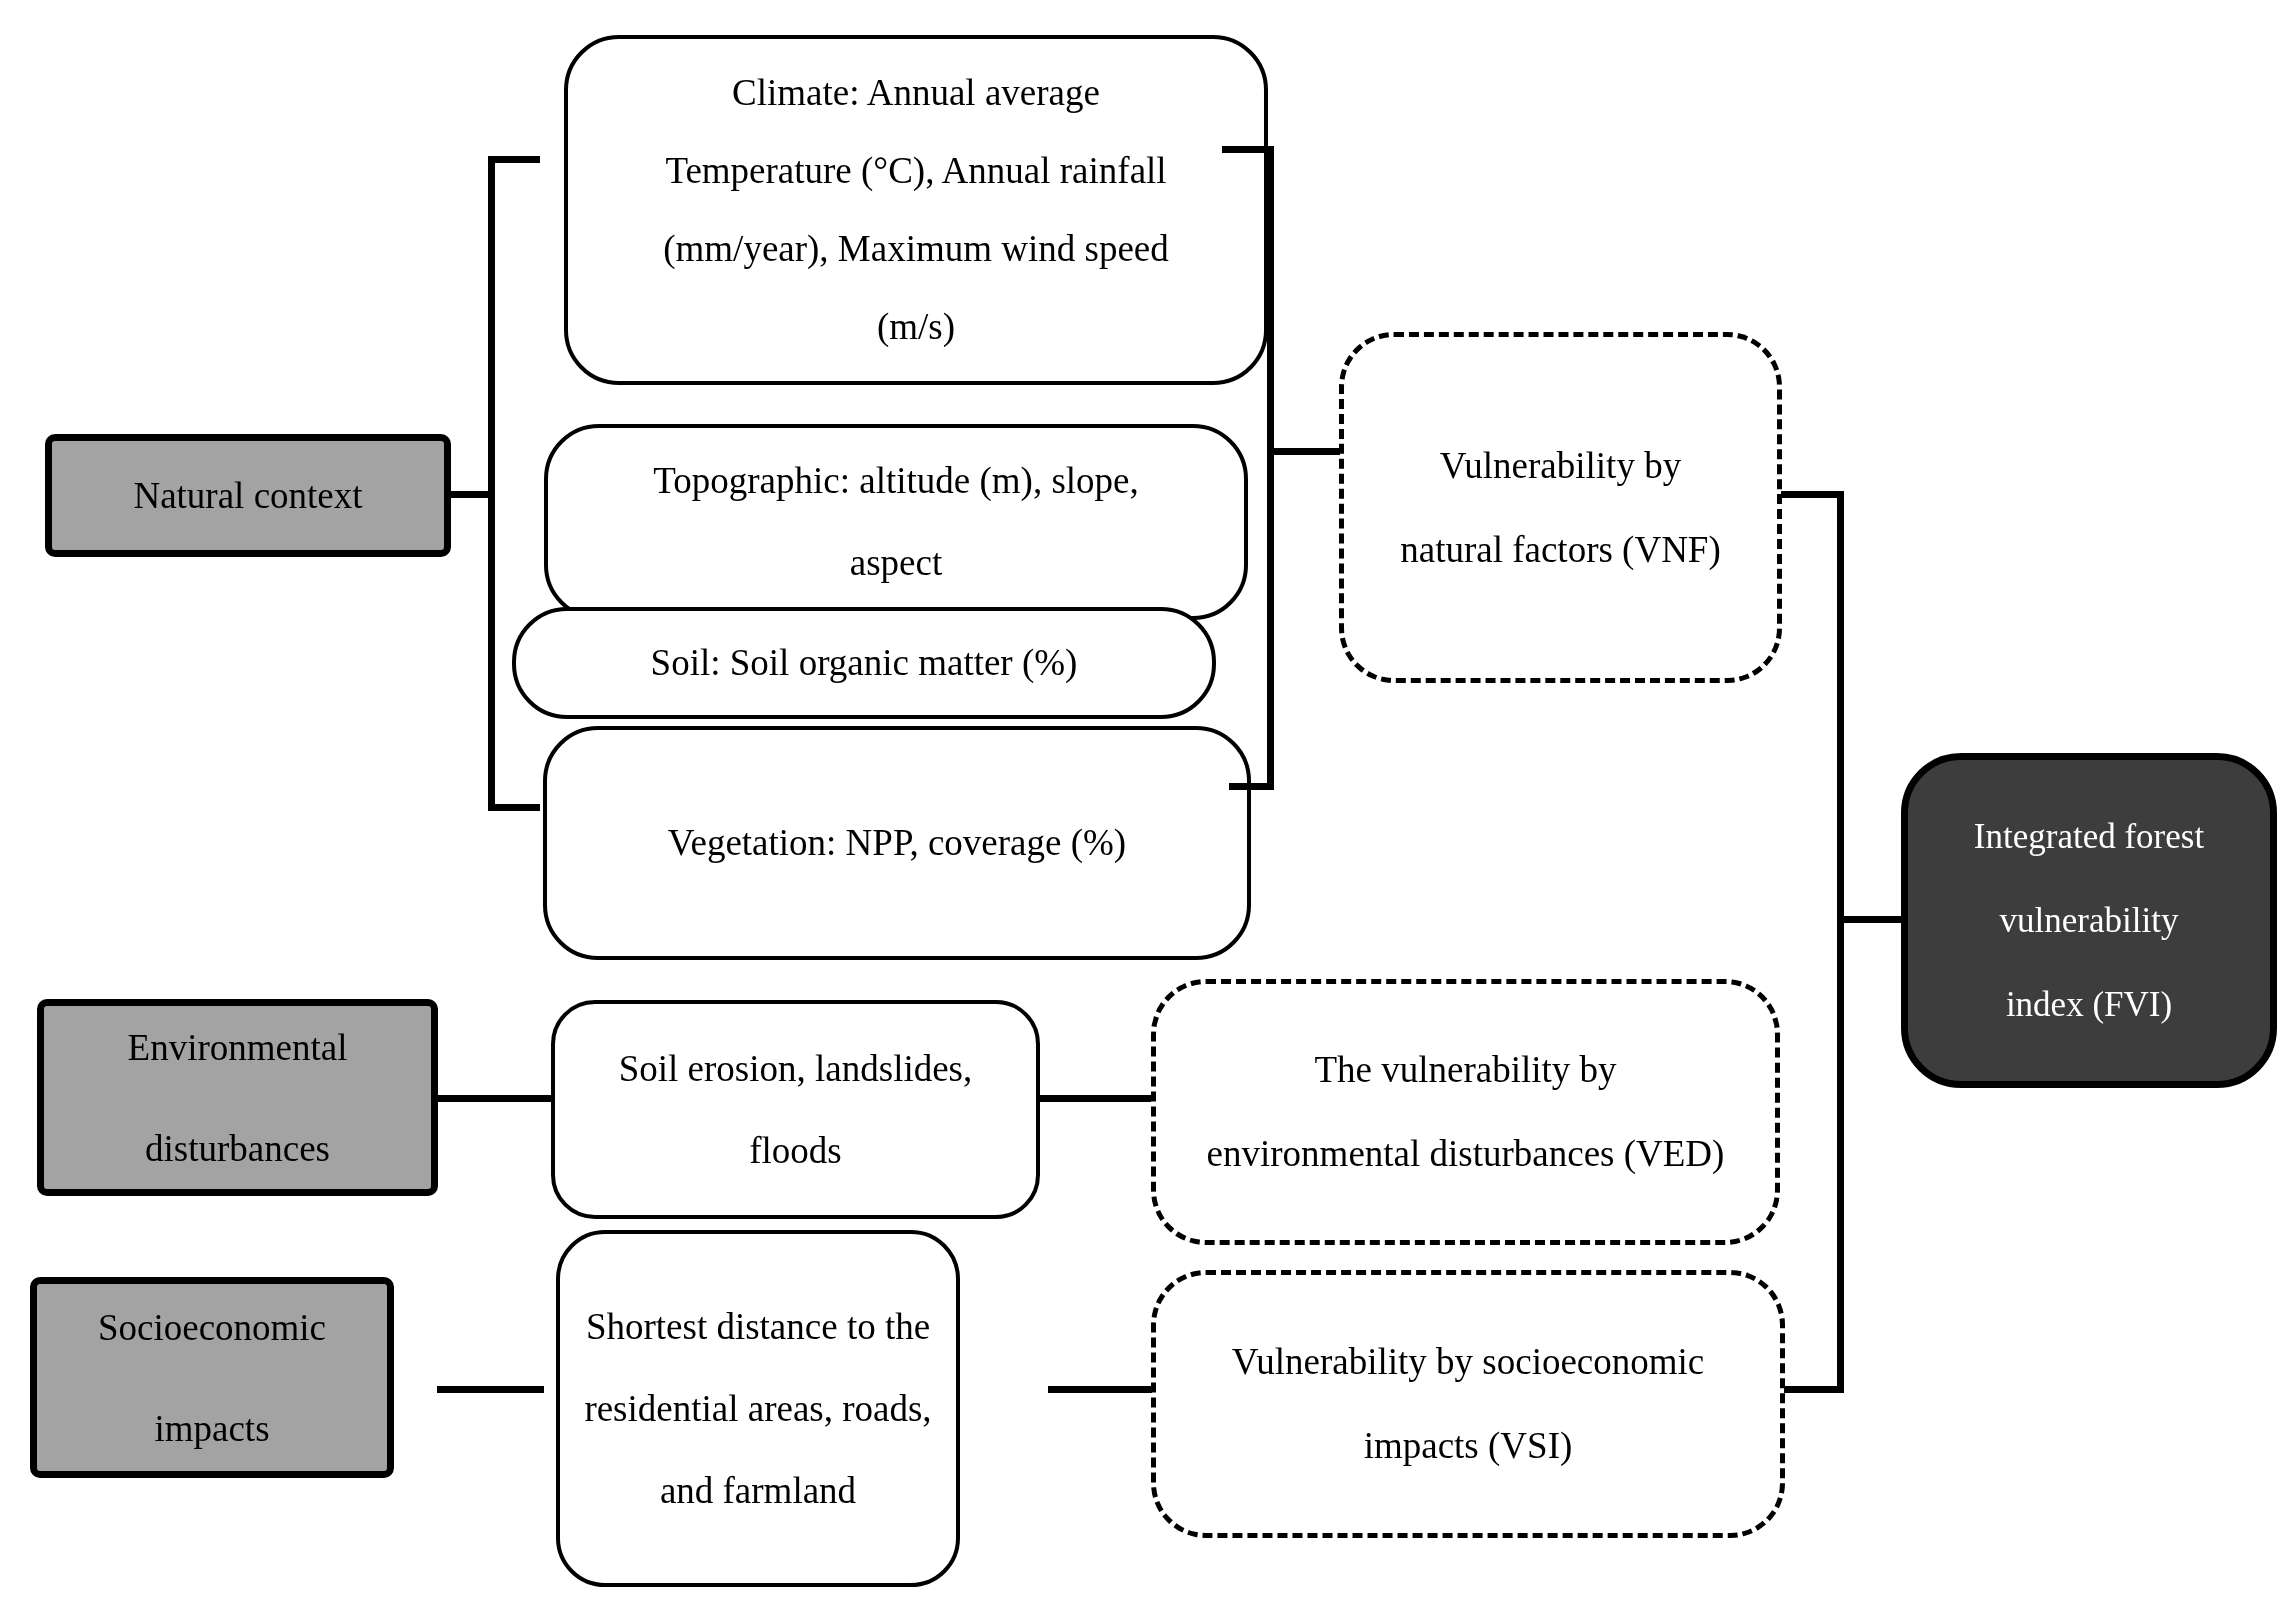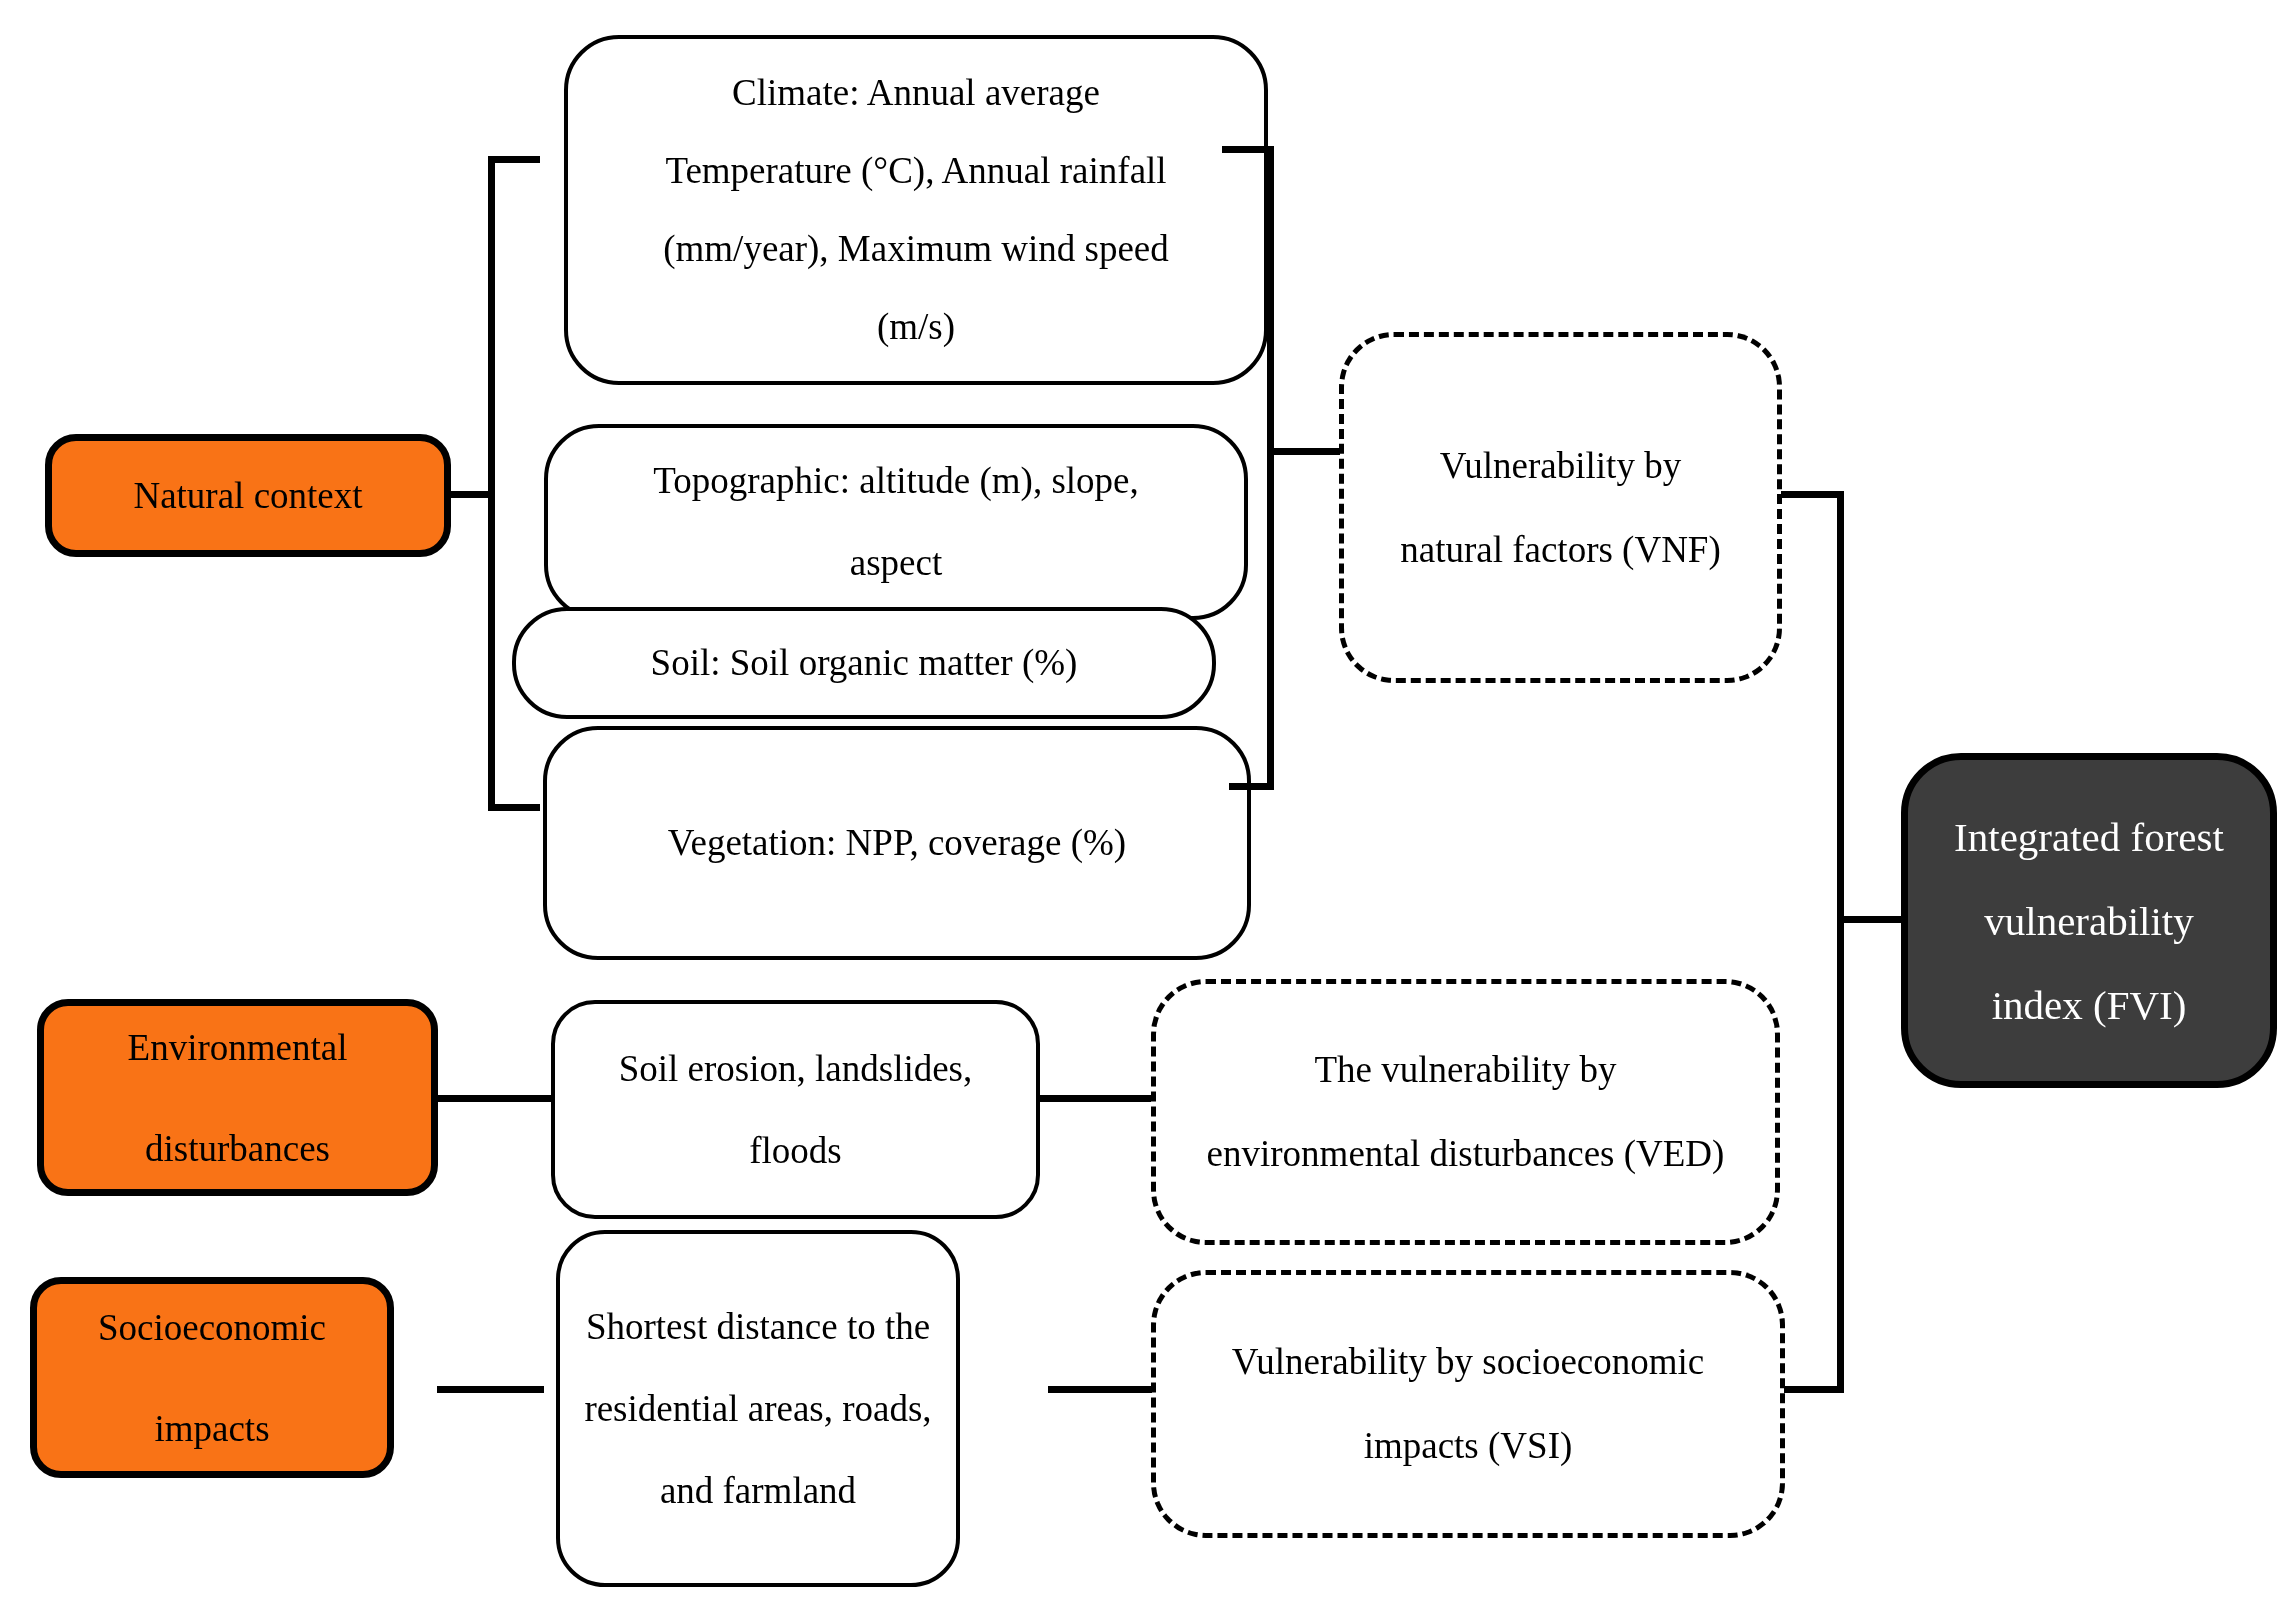--- a/index.html
+++ b/index.html
@@ -18,37 +18,37 @@
     text-align:center;
     box-sizing:border-box;
     background:#ffffff;
     border:4.2px solid #000000;
     border-radius:55px;
     font-size:37px;
   }
   .box .ln{line-height:82px;white-space:nowrap;}
   .factor4 .ln{line-height:78px;}
   .cat{
-    background:#f97316;
+    background:#a3a3a3;
     border-width:7.3px;
-    border-radius:31px;
+    border-radius:10px;
   }
   .cat .ln{line-height:101px;}
   .dashed{
     border:5.2px dashed #000000;
     border-radius:55px;
     background:#ffffff;
   }
   .dashed .ln{line-height:84px;}
   .out{
     background:#3d3d3d;
     color:#ffffff;
     border-width:7.3px;
     border-radius:60px;
-    font-size:41px;
+    font-size:35px;
   }
   .out .ln{line-height:84px;}
   .conn{position:absolute;background:#000000;}
 </style>
 </head>
 <body>
 
 <div class="canvas">
 
   <div class="box cat" style="left:45px;top:434px;width:406px;height:123px;">

